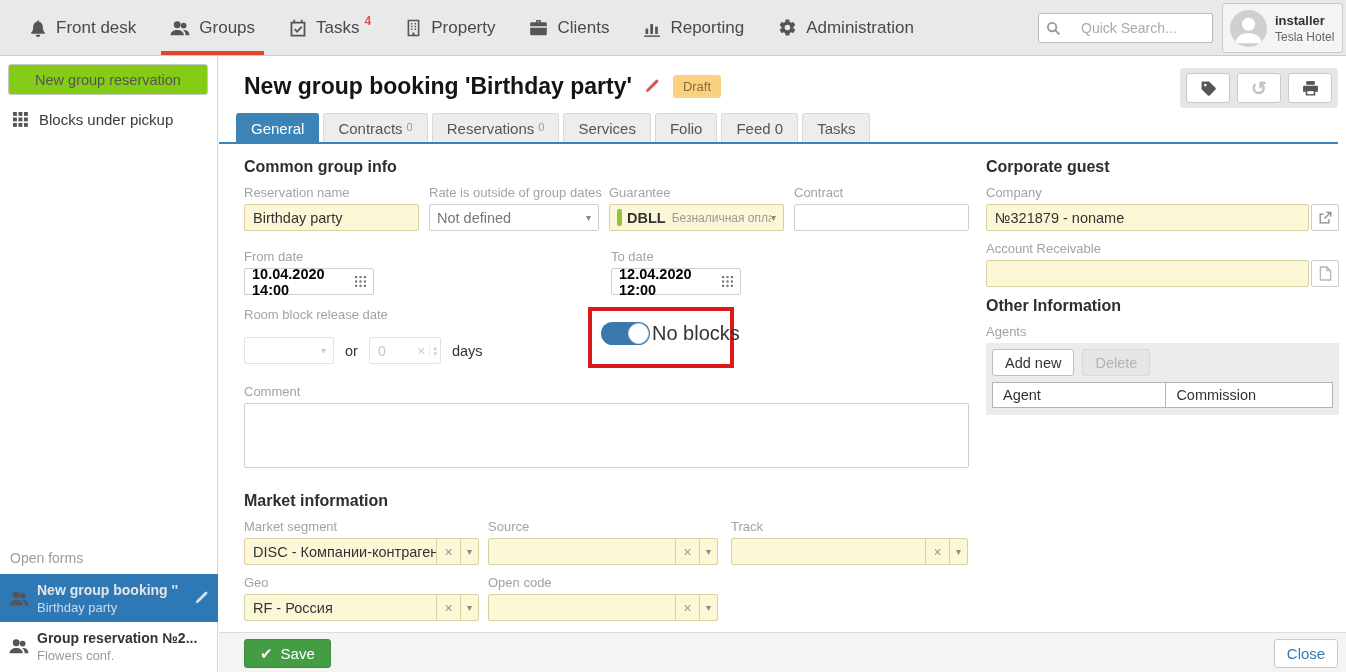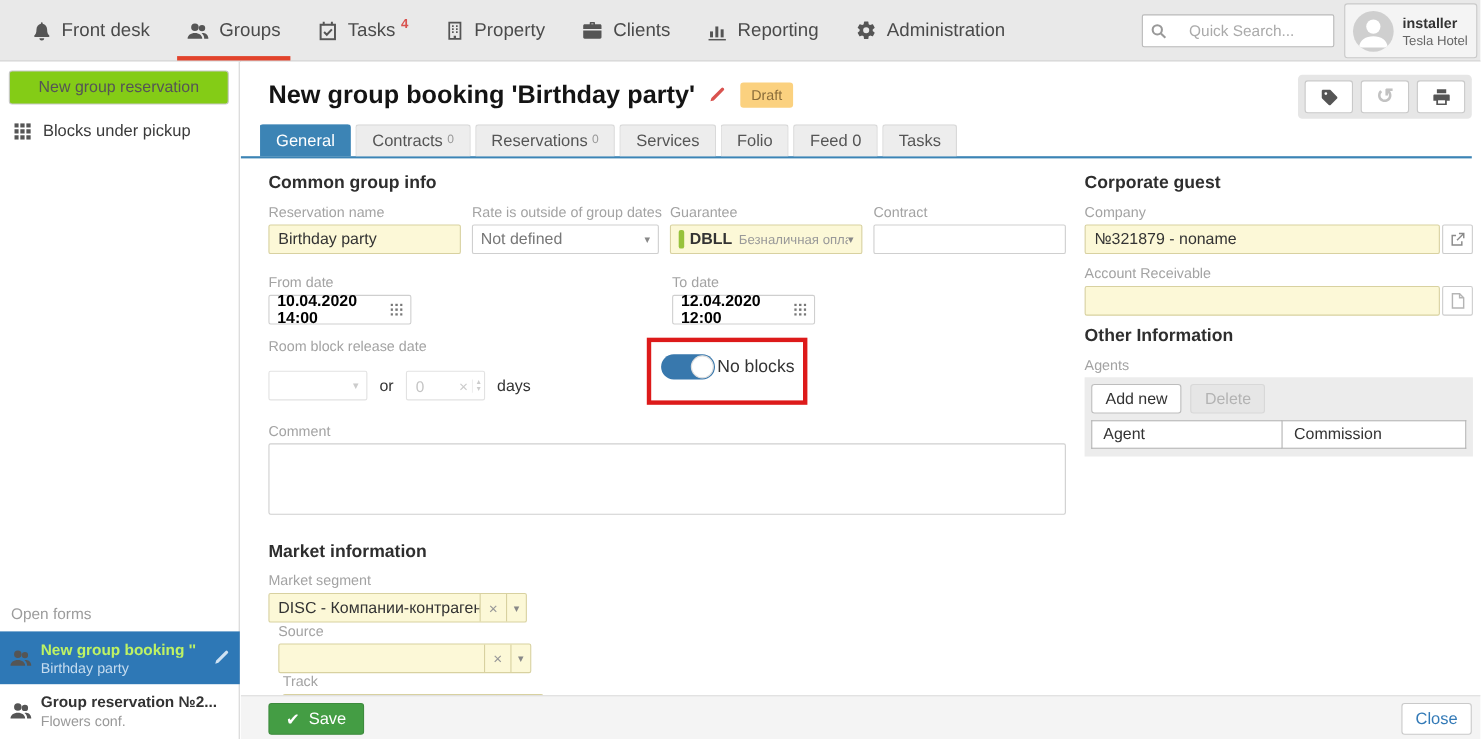--- a/index.html
+++ b/index.html
@@ -25,21 +25,21 @@
   
   .sidebar { position:absolute; left:0; top:56px; width:218px; height:616px; background:#fff; border-right:1px solid #d5d5d5; }
   .sb-btn { display:block; margin:8px; width:200px; height:31px; border:1px solid #c8c8c8; border-radius:3px; background:#84cc16; color:#555; font-size:14.5px; cursor:pointer; }
   .sb-item { display:flex; align-items:center; gap:10px; padding:8px 13px; font-size:15px; color:#3a3a3a; cursor:pointer; }
   .sb-item svg { color:#555; flex:none; }
   .open-forms { position:absolute; bottom:2px; left:0; width:218px; }
   .of-label { color:#9c9c9c; font-size:14px; padding:6px 10px 8px; }
   .of-item { height:48px; display:flex; align-items:center; padding:0 9px; gap:8px; cursor:pointer; }
   .of-item svg { flex:none; }
   .of-item.active { background:#2e78b6; }
-  .of-item.active .of-title { color:#bef264; }
+  .of-item.active .of-title { color:#e5e5e5; }
   .of-item.active .of-sub { color:#c6dcef; }
   .of-item.active svg { color:#cfe2f3; }
   .of-text { flex:1; min-width:0; }
   .of-title { font-weight:bold; font-size:14px; color:#333; white-space:nowrap; overflow:hidden; }
   .of-sub { font-size:13px; color:#999; margin-top:2px; }
   .of-item svg.person { color:#555; }
   .of-pencil { color:#fff; flex:none; }
 
   
   .main { position:absolute; left:219px; top:56px; width:1127px; height:616px; background:#fff; }
@@ -83,30 +83,30 @@
   .spin { width:72px; height:27px; border:1px solid #e2e2e2; border-radius:2px; display:flex; align-items:center; background:#fff; }
   .spin .num { flex:1; padding-left:8px; font-size:14px; color:#c4c4c4; }
   .spin .x { color:#ccc; font-size:14px; padding:0 4px; }
   .spin .arrows { display:flex; flex-direction:column; border-left:1px solid #eee; padding:0 3px; }
   .spin .arrows span { font-size:7px; color:#ccc; line-height:6px; }
   .days { margin-left:11px; font-size:14.5px; color:#333; }
   .red-frame { position:absolute; left:344px; top:0px; width:146px; height:61px; border:4px solid #dd1a1a; pointer-events:none; }
   .toggle-row { position:absolute; left:357px; top:15px; display:flex; align-items:center; }
   .toggle { width:49px; height:23px; border-radius:12px; background:#3878ad; position:relative; cursor:pointer; flex:none; }
   .knob { position:absolute; right:1px; top:1px; width:21px; height:21px; border-radius:50%; background:#fff; border:1px solid #ddd; }
-  .toggle-label { font-size:16px; color:#333; margin-left:2px; }
+  .toggle-label { font-size:20px; color:#333; margin-left:2px; }
 
   .comment-block { margin-bottom:20px; }
   .comment-block textarea { width:725px; height:65px; border:1px solid #cfcfcf; border-radius:2px; resize:none; padding:6px 8px; font-size:14px; outline:none; }
 
   .combo { display:flex; align-items:stretch; height:27px; border:1px solid #d8d1a0; background:#fcf8d7; border-radius:2px; }
   .combo .val { flex:1; min-width:0; padding:0 8px; display:flex; align-items:center; font-size:14.5px; color:#333; white-space:nowrap; overflow:hidden; }
   .combo .cx { width:24px; border-left:1px solid #d8d1a0; color:#999; display:flex; align-items:center; justify-content:center; font-size:14px; cursor:pointer; }
   .combo .dd { width:18px; border-left:1px solid #d8d1a0; color:#888; display:flex; align-items:center; justify-content:center; font-size:10px; cursor:pointer; }
-  .mrow { display:flex; margin-bottom:10px;flex-direction:column; }
+  .mrow { display:flex; margin-bottom:10px; }
   .w235{width:235px;} .w230{width:230px;} .w237{width:237px;}
   .g9{margin-left:9px;} .g13{margin-left:13px;}
 
   .cg-row { display:flex; gap:2px; margin-bottom:10px; }
   .cg-row .txtwrap { flex:1; }
   .side-btn { width:28px; height:27px; background:#fff; border:1px solid #ccc; border-radius:2px; display:flex; align-items:center; justify-content:center; cursor:pointer; flex:none; }
   .mt20 { margin-top:22px; }
   .agents-panel { background:#ececec; padding:6px 6px 7px; margin-top:3px; }
   .agents-toolbar { display:flex; gap:8px; margin-bottom:6px; }
   .btn-addnew { height:27px; padding:0 12px; background:#fff; border:1px solid #bdbdbd; border-radius:3px; font-size:14.5px; color:#333; cursor:pointer; }

